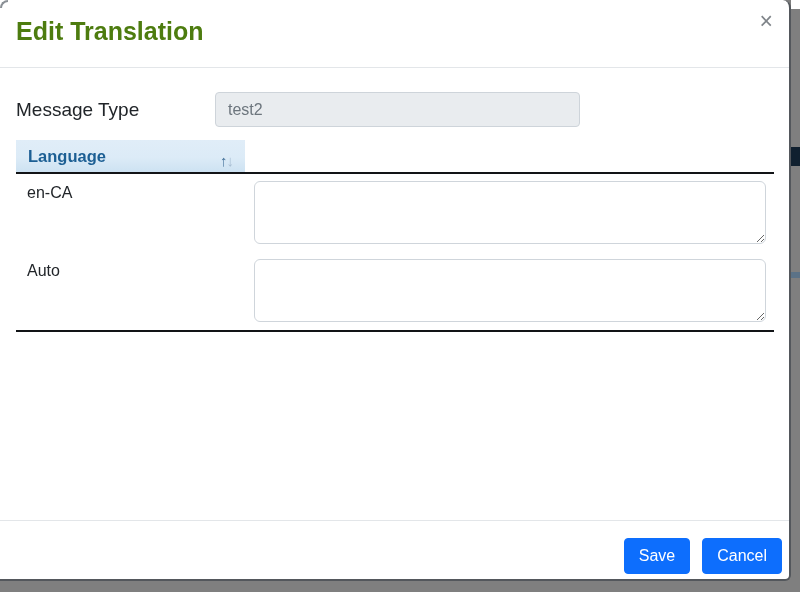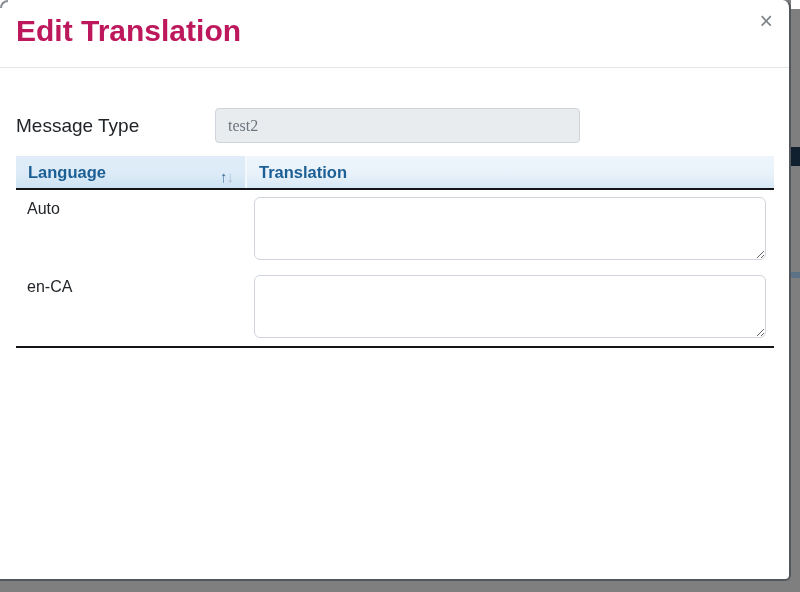--- a/index.html
+++ b/index.html
@@ -42,54 +42,54 @@
     pointer-events: none;
   }
 
   
   .modal-header {
     position: absolute; left: 0; top: 0; right: 0; height: 68px;
     border-bottom: 1px solid #e3e6e9;
     padding: 16px;
   }
   .modal-title {
-    font-size: 30px; font-weight: bold; color: #be185d;
+    font-size: 25px; font-weight: bold; color: #4d7c0f;
     line-height: 30px;
   }
   .close-btn {
     position: absolute; right: 16px; top: 8px;
     font-size: 23px; color: #7f8489;
     background: none; border: none; cursor: pointer;
     font-family: "Liberation Sans", sans-serif;
     line-height: 26px;
   }
 
   
   .modal-body {
     position: absolute; left: 0; top: 68px; width: 789px; height: 452px;
     padding: 16px;
   }
 
   .message-row {
     display: flex; align-items: center;
-    margin-top: 24px;
+    margin-top: 8px;
   }
   .message-label {
     width: 199px;
     font-size: 19px; color: #212529; font-weight: 500;
   }
   .message-input {
     width: 365px; height: 35px;
     background: #e9ecef;
     border: 1px solid #ced4da;
     border-radius: 4px;
     color: #6c757d;
     font-size: 16px;
     padding: 0 12px;
-    font-family: Liberation Serif, serif;
+    font-family: Liberation Sans, sans-serif;
   }
 
   
   .lang-table { margin-top: 13px; width: 758px; }
 
   .table-head {
     display: flex; height: 34px;
     border-bottom: 2px solid #121417;
   }
   .th {
@@ -178,43 +178,44 @@
         <input class="message-input" type="text" disabled="" value="test2" style="">
       </div>
 
       <div class="lang-table">
 
         <div class="table-head">
           <div class="th th-language">
             <span>Language</span>
             <span class="sort-icon"><span class="sort-up">↑</span><span class="sort-down">↓</span></span>
           </div>
-          <div class="th th-translation">
-            <span>Translation</span>
+        </div>
+
+        <div class="table-body">
+
+          <div class="t-row">
+            <div class="td-language">en-CA</div>
+            <div class="td-translation">
+              <textarea class="translation-textarea" style=""></textarea>
+            </div>
           </div>
-        </div>
-
-        <div class="table-body">
 
           <div class="t-row">
             <div class="td-language">Auto</div>
             <div class="td-translation">
               <textarea class="translation-textarea" style=""></textarea>
             </div>
           </div>
 
-          <div class="t-row">
-            <div class="td-language">en-CA</div>
-            <div class="td-translation">
-              <textarea class="translation-textarea" style=""></textarea>
-            </div>
-          </div>
-
 
 
         </div>
       </div>
     </div>
 
+    <div class="modal-footer">
+      <button class="btn-primary">Save</button>
+      <button class="btn-primary">Cancel</button>
+    </div>
 
     <div class="corner-artifact"></div>
   </div>
 </div>
 
 </body></html>

